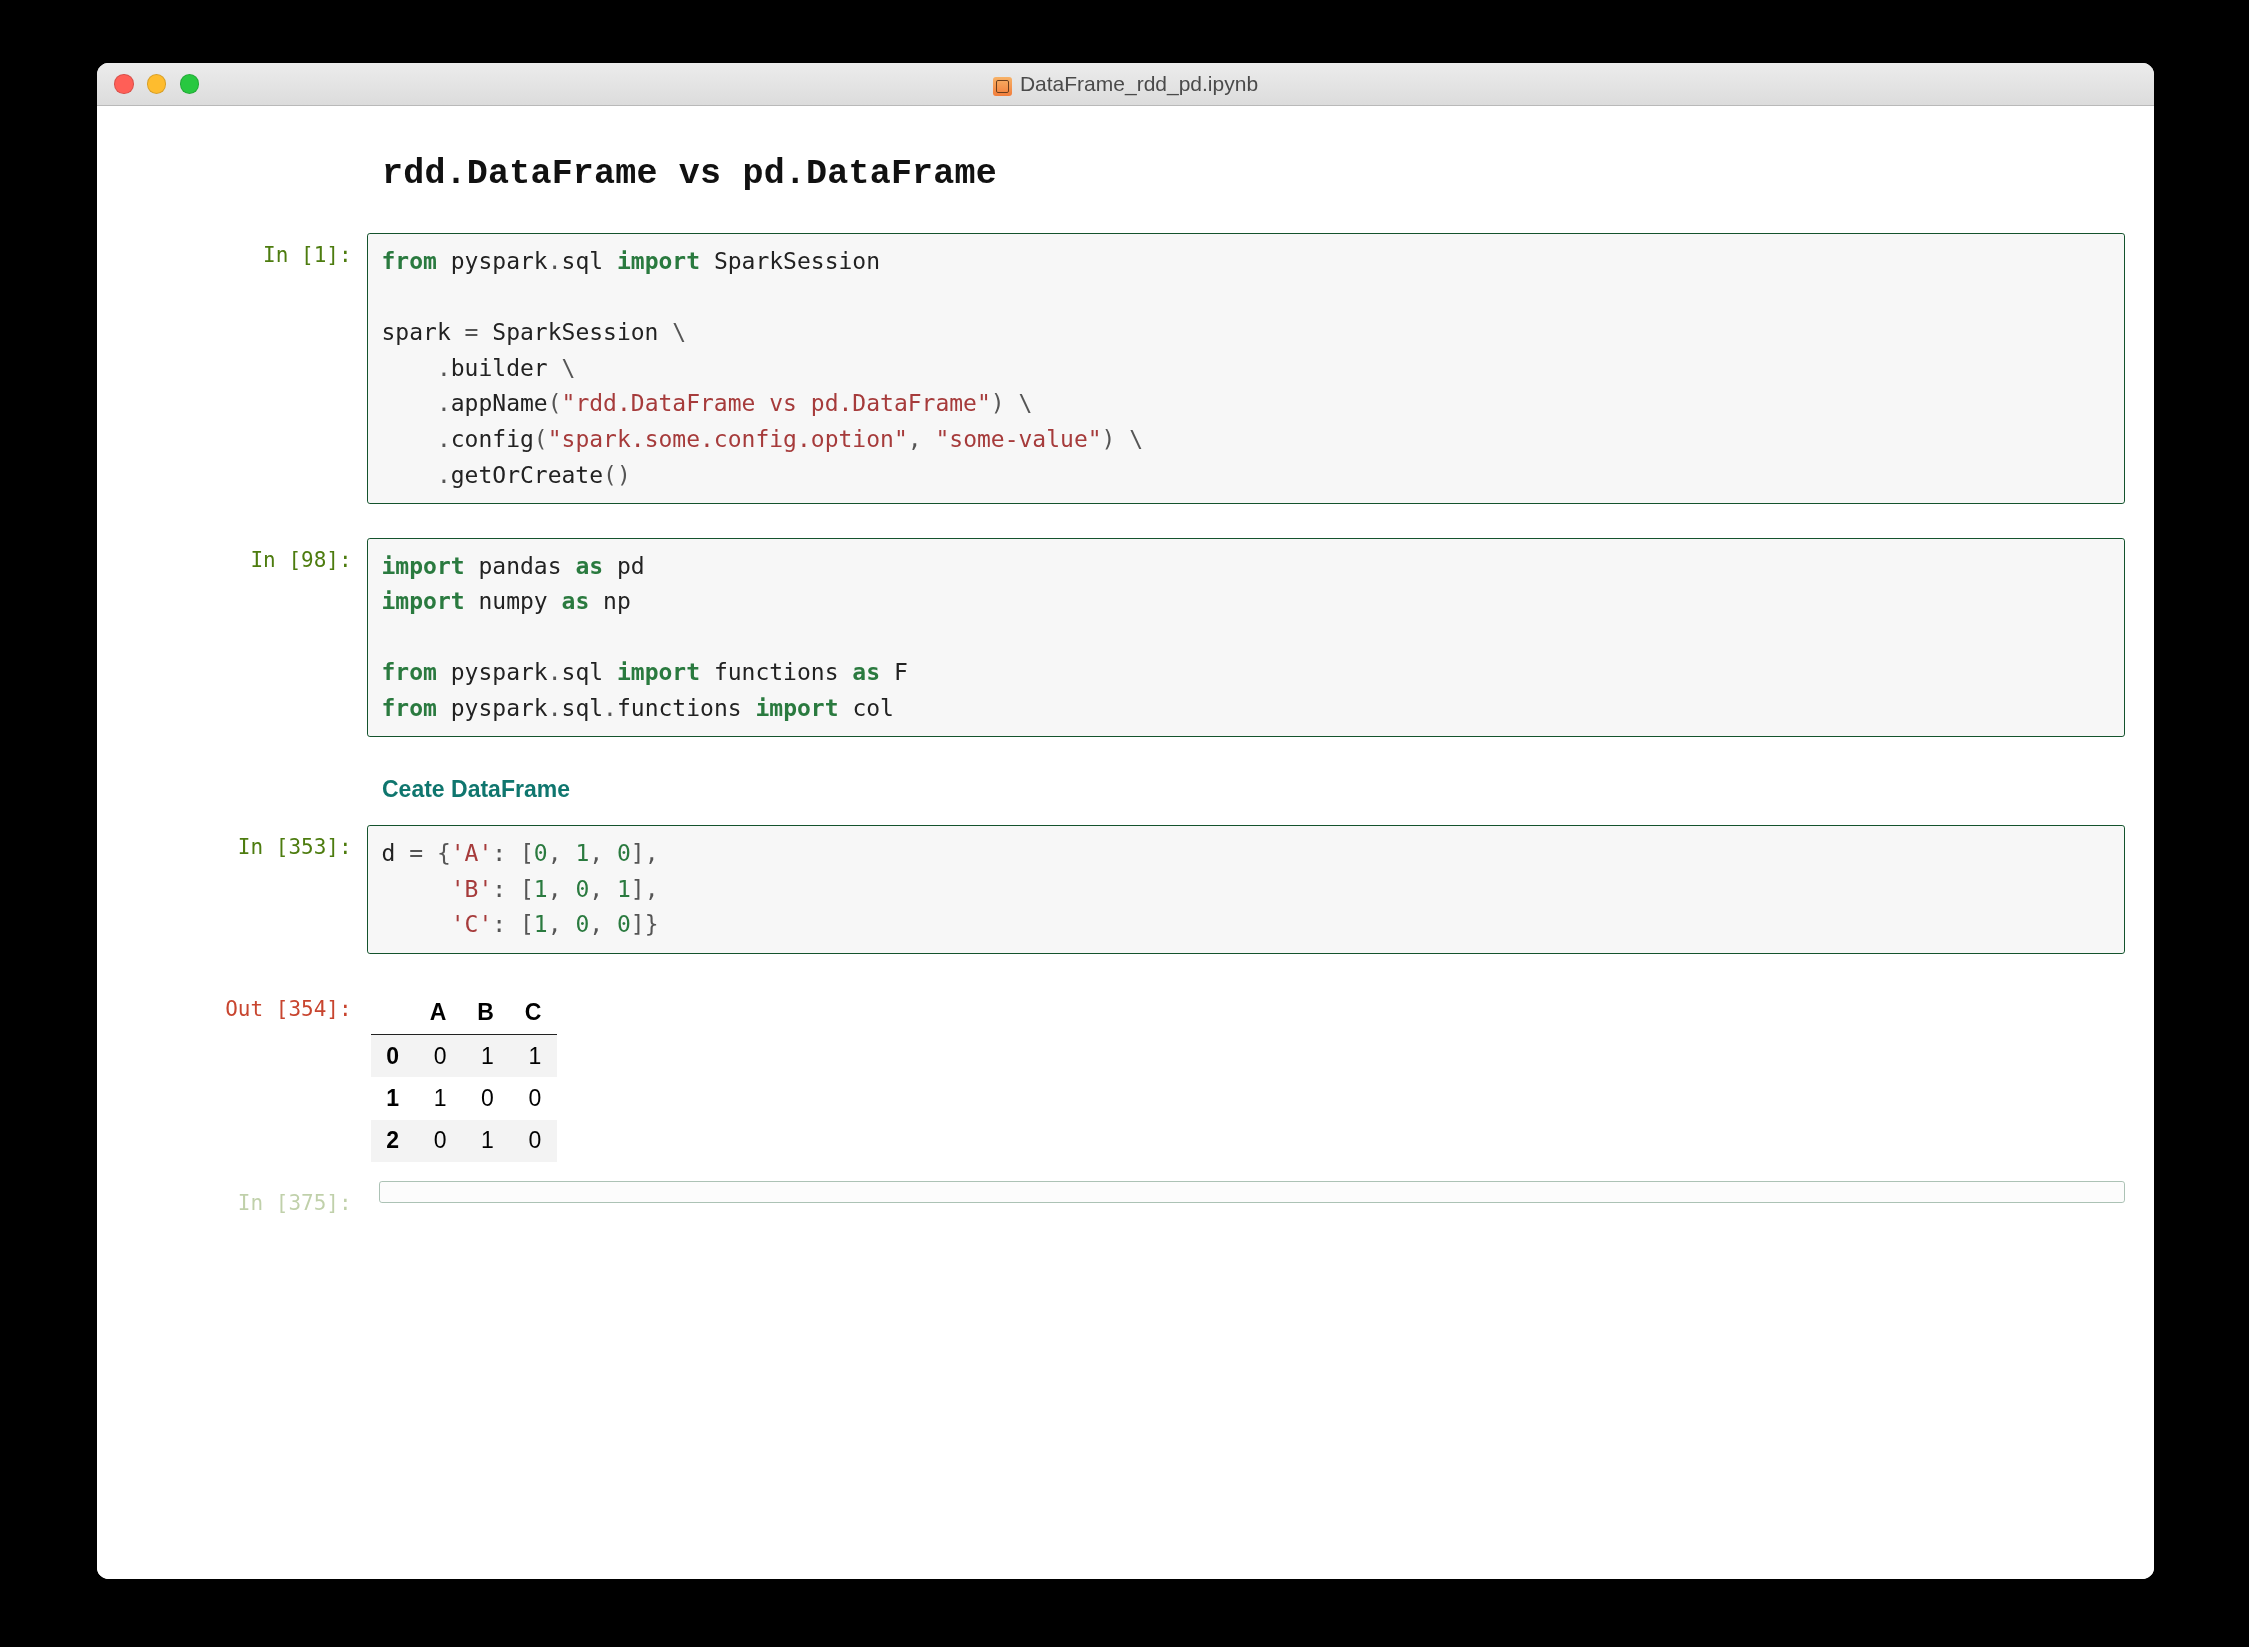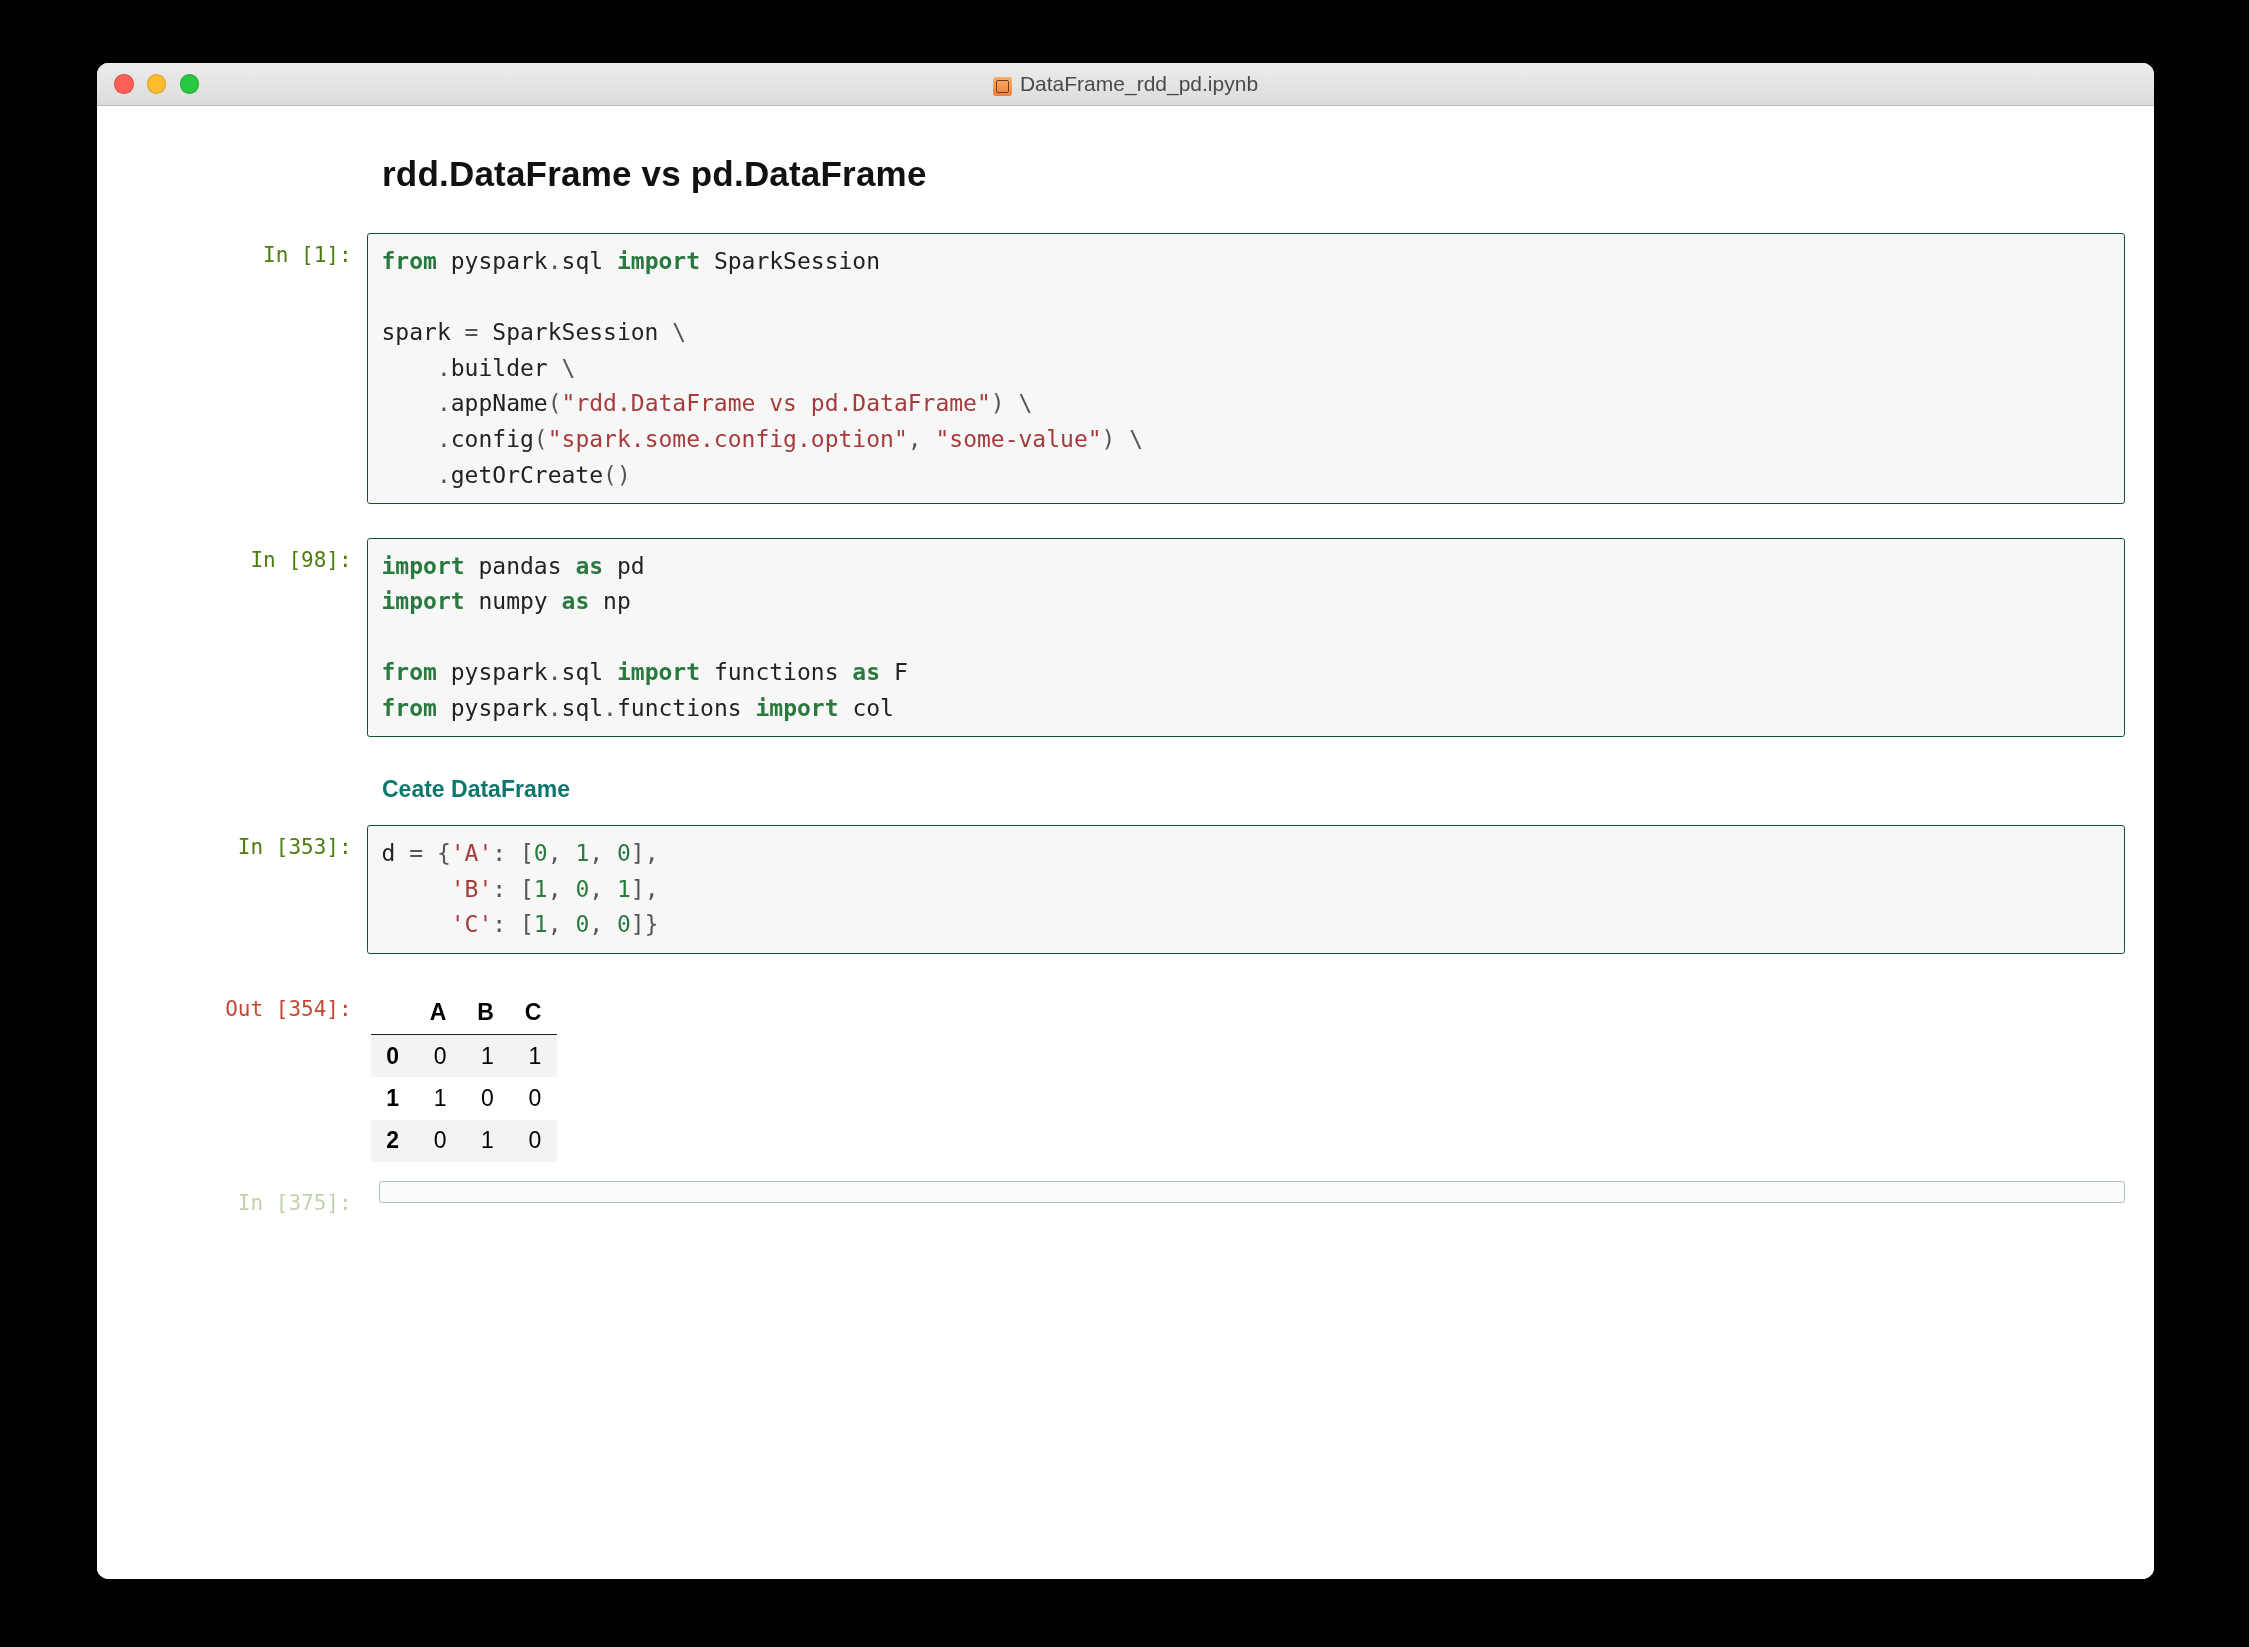--- a/index.html
+++ b/index.html
@@ -75,20 +75,21 @@
   }
   .notebook {
     padding: 48px 0 0 0;
   }
   h2.nbtitle {
     margin: 0 0 39px 285px;
     font-size: 35px;
     font-weight: 800;
     letter-spacing: 0.2px;
     color: #111;
+    font-family: Liberation Mono, monospace;
   }
   h4.nbsub {
     margin: 39px 0 22px 285px;
     font-size: 23px;
     font-weight: 800;
     color: #0f766e;
   }
   .cell {
     display: flex;
     align-items: flex-start;

